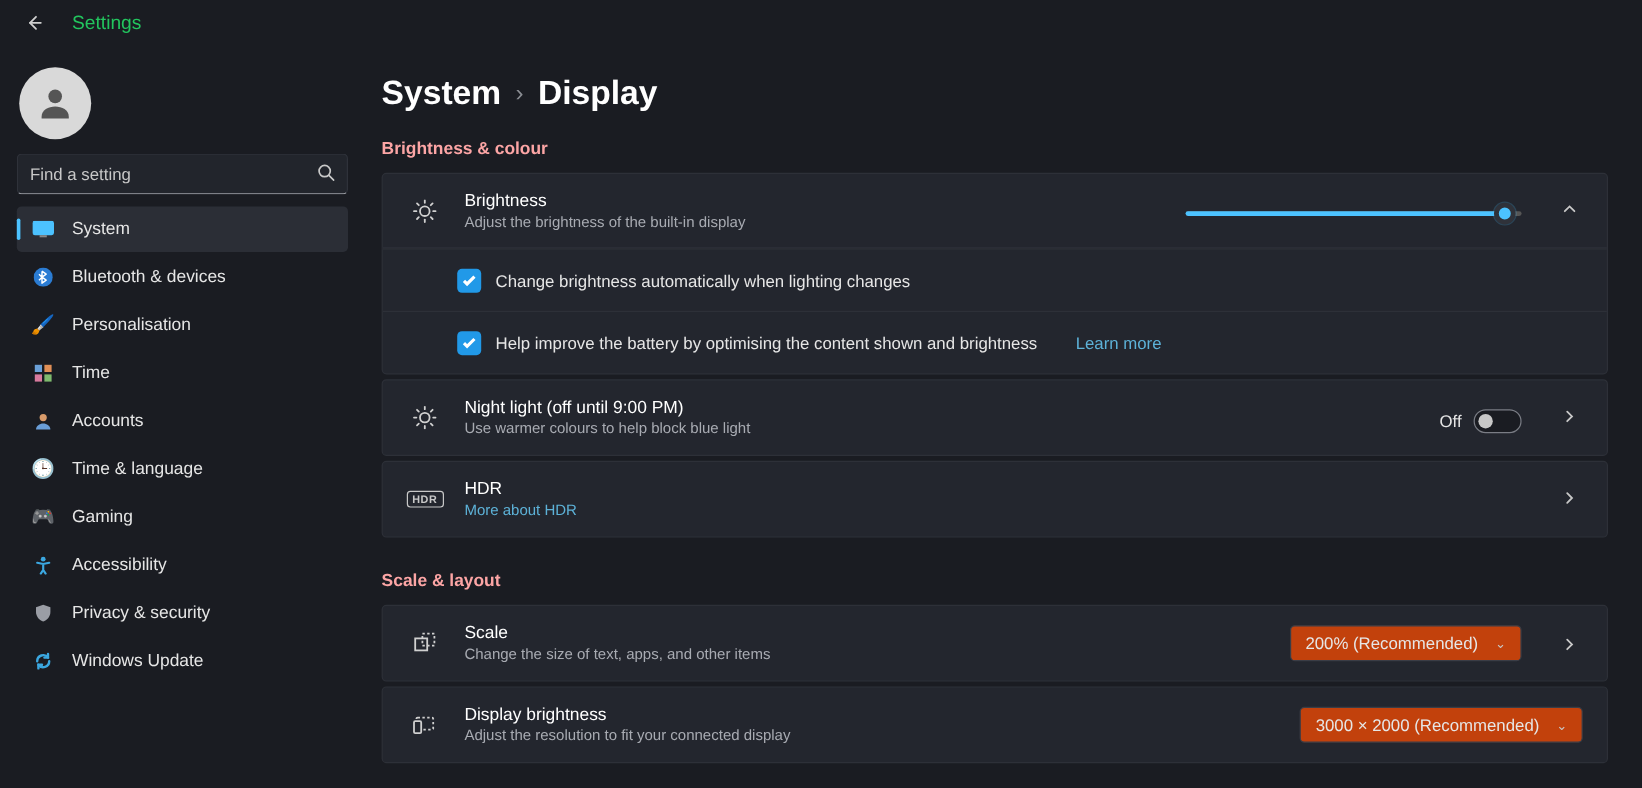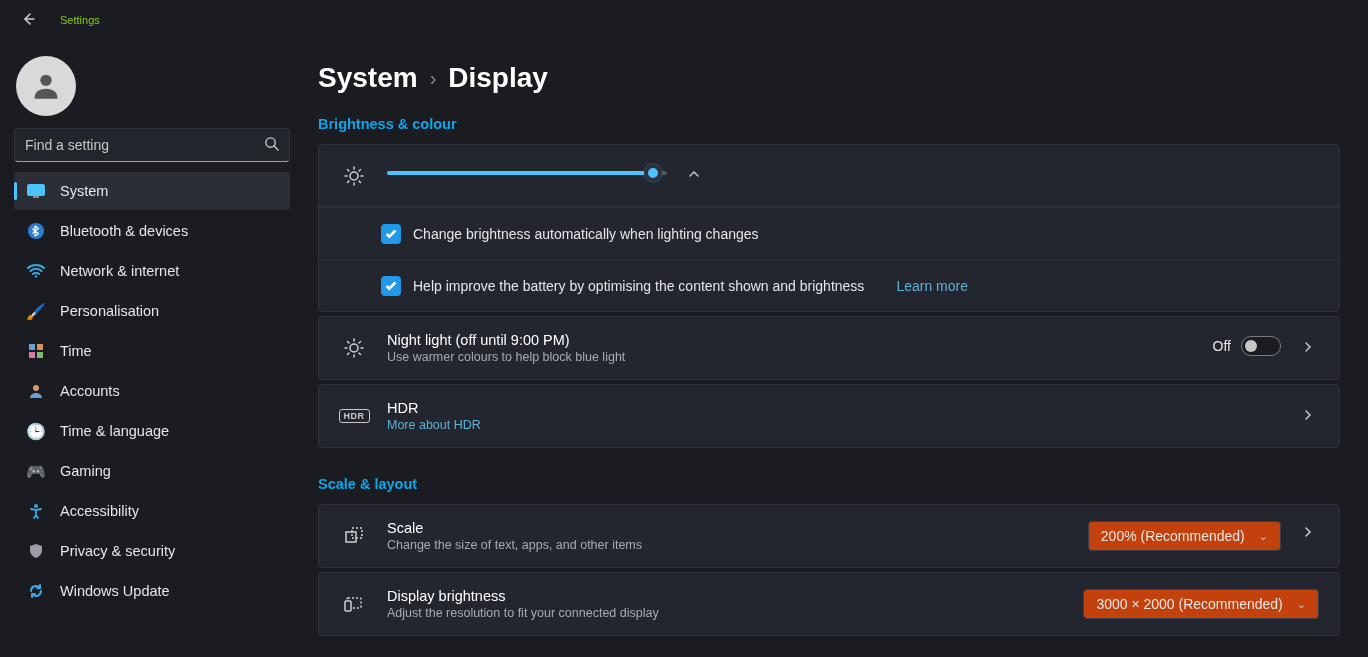--- a/index.html
+++ b/index.html
@@ -11,21 +11,21 @@
     font-family: "Segoe UI", -apple-system, sans-serif;
     font-size: 14px;
     overflow: hidden;
   }
   .app { display: flex; flex-direction: column; height: 100%; }
   .titlebar {
     display: flex; align-items: center; gap: 18px;
     padding: 4px 8px 4px 14px; height: 40px;
   }
   .titlebar .back { color: #d0d0d0; cursor: pointer; padding: 6px; }
-  .titlebar .title { font-size: 11px; color: #84cc16; }
+  .titlebar .title { font-size: 16px; color: #22c55e; }
 
   .body { display: flex; flex: 1; overflow: hidden; }
   .sidebar {
     width: 300px; padding: 8px 10px 8px 14px;
     display: flex; flex-direction: column; gap: 0;
   }
   .avatar {
     width: 60px; height: 60px; border-radius: 50%;
     background: #d9d9d9; display: flex; align-items: center; justify-content: center;
     margin: 8px 0 12px 2px;
@@ -59,39 +59,39 @@
 
   .main {
     flex: 1; padding: 22px 28px 0 18px; overflow-y: auto;
   }
   .breadcrumb {
     display: flex; align-items: center; gap: 12px;
     font-size: 28px; font-weight: 600; color: #fff; margin-bottom: 22px;
   }
   .breadcrumb .sep { color: #8a8d93; font-size: 20px; font-weight: 400; }
   .section-title {
-    font-size: 14.5px; font-weight: 600; color: #0ea5e9;
+    font-size: 14.5px; font-weight: 600; color: #fca5a5;
     margin: 6px 0 12px 0;
   }
   .card {
     background: #23262e; border: 1px solid #2d3038; border-radius: 4px;
     margin-bottom: 4px;
   }
   .row {
     display: flex; align-items: center; gap: 18px;
     padding: 14px 20px 14px 20px; min-height: 62px;
     border-bottom: 1px solid #2d3038;
   }
   .row:last-child { border-bottom: none; }
   .row .icon-slot { width: 30px; display: flex; justify-content: center; color: #d0d0d0; }
   .row .texts { display: flex; flex-direction: column; gap: 2px; flex: 1; }
   .row .titleline { font-size: 14.5px; color: #fff; }
   .row .sub { font-size: 12.5px; color: #a8abb2; }
   .row .sub.link, .link { color: #5db2d8; cursor: pointer; }
-  .row .controls { display: flex; align-items: flex-start; gap: 16px; }
+  .row .controls { display: flex; align-items: flex-end; gap: 29px; }
   .chev { color: #c8c8c8; cursor: pointer; padding: 4px; }
 
   .subrow {
     display: flex; align-items: center; gap: 12px;
     padding: 12px 20px 12px 62px; min-height: 52px;
     border-top: 1px solid #2d3038;
   }
   .checkbox {
     width: 20px; height: 20px; border-radius: 4px;
     background: #2199e8; display: flex; align-items: center; justify-content: center;
@@ -185,29 +185,20 @@
           <span class="label">System</span>
         </div>
         <div class="nav-item">
           <span class="ic">
               <svg width="16" height="16" viewBox="0 0 16 16">
                 <circle cx="8" cy="8" r="8" fill="#2b7cd3"></circle>
                 <path d="M7 3v10l3.5-2.5L7 8l3.5-2.5L7 3 M4.5 5.5 7 8 4.5 10.5" stroke="#fff" stroke-width="1.2" fill="none" stroke-linejoin="round"></path>
               </svg>
             </span>
           <span class="label">Bluetooth &amp; devices</span>
-        </div>
-        <div class="nav-item">
-          <span class="ic">
-              <svg width="18" height="14" viewBox="0 0 18 14">
-                <path d="M1 4c4-4 12-4 16 0M3.5 7c3-3 8-3 11 0M6 10c1.5-1.5 4.5-1.5 6 0" stroke="#3ba7e0" stroke-width="2" fill="none" stroke-linecap="round"></path>
-                <circle cx="9" cy="12.5" r="1.2" fill="#3ba7e0"></circle>
-              </svg>
-            </span>
-          <span class="label">Network &amp; internet</span>
         </div>
         <div class="nav-item">
           <span class="ic">🖌️</span>
           <span class="label">Personalisation</span>
         </div>
         <div class="nav-item">
           <span class="ic">
               <svg width="16" height="16" viewBox="0 0 16 16">
                 <rect x="1" y="1" width="6" height="6" fill="#6aa0d8"></rect>
                 <rect x="9" y="1" width="6" height="6" fill="#e08f57"></rect>
@@ -281,20 +272,24 @@
                   <line x1="10" y1="1" x2="10" y2="3"></line>
                   <line x1="10" y1="17" x2="10" y2="19"></line>
                   <line x1="1" y1="10" x2="3" y2="10"></line>
                   <line x1="17" y1="10" x2="19" y2="10"></line>
                   <line x1="3.5" y1="3.5" x2="5" y2="5"></line>
                   <line x1="15" y1="15" x2="16.5" y2="16.5"></line>
                   <line x1="3.5" y1="16.5" x2="5" y2="15"></line>
                   <line x1="15" y1="5" x2="16.5" y2="3.5"></line>
                 </g>
               </svg>
+          </div>
+          <div class="texts">
+            <div class="titleline">Brightness</div>
+            <div class="sub">Adjust the brightness of the built-in display</div>
           </div>
           <div class="controls">
             <div class="slider">
               <div class="track"></div>
                 <div class="fill"></div>
                 <div class="thumb"></div>
             </div>
             <div class="chev">
               <svg width="14" height="14" viewBox="0 0 14 14">
                   <path d="M3 9l4-4 4 4" stroke="#c8c8c8" stroke-width="1.5" fill="none" stroke-linecap="round"></path>

